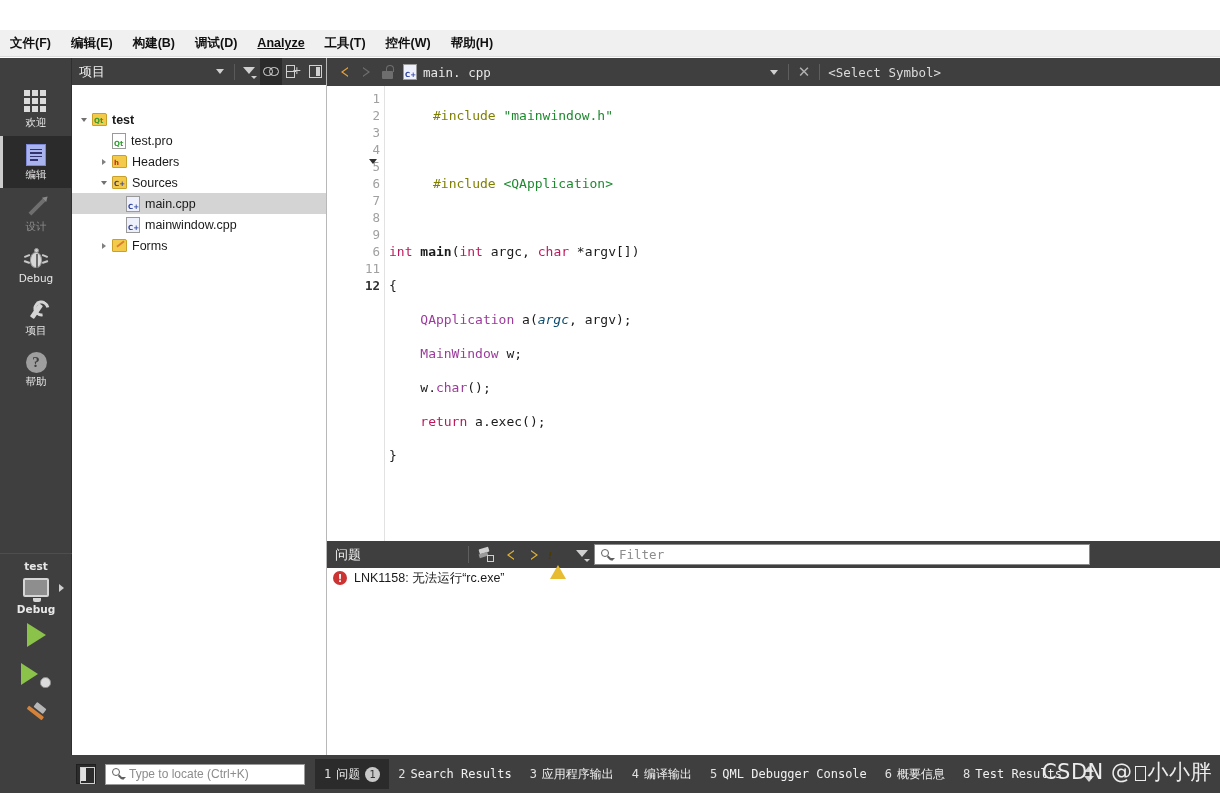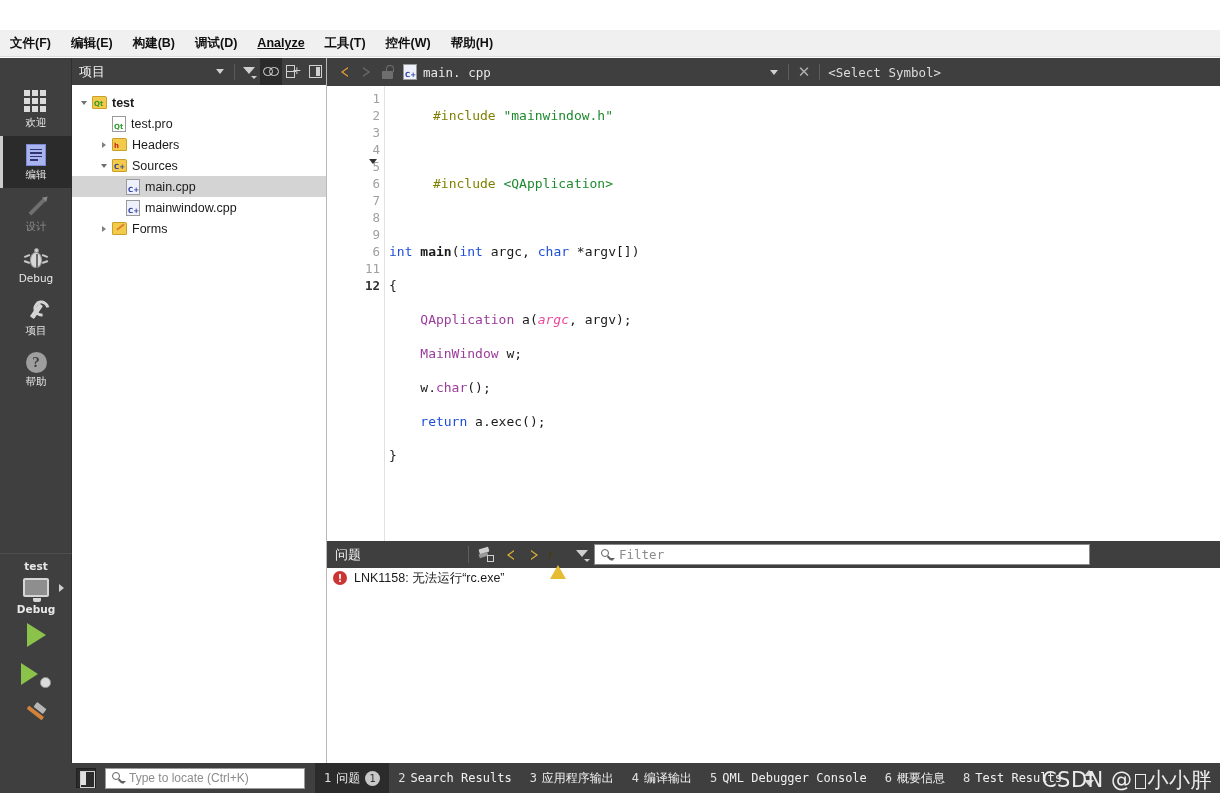--- a/index.html
+++ b/index.html
@@ -249,21 +249,21 @@
   }
   .ic-closepane {
     position: relative; width: 13px; height: 13px; border: 1.4px solid #d0d0d0;
   }
   .ic-closepane::after {
     content: ""; position: absolute; right: 1px; top: 1px; width: 4px;
     height: 9px; background: #d0d0d0;
   }
 
   
-  .tree { padding-top: 7px; font-size: 12.5px; color: #1a1a1a; }
+  .tree { padding-top: 24px; font-size: 12.5px; color: #1a1a1a; }
   .trow {
     display: flex; align-items: center; height: 21px; padding-left: 4px;
     cursor: default; white-space: nowrap;
   }
   .trow.sel { background: #d4d4d4; }
   .tarrow {
     width: 16px; display: flex; align-items: center; justify-content: center;
     color: #666666; font-size: 9px;
   }
   .tarrow.right::after {
@@ -385,26 +385,26 @@
   .gutter-sep {
     position: absolute; right: 0; top: 0; bottom: 0; width: 1px;
     background: #e2e2e2;
   }
   .code {
     flex: 1; padding-top: 4px; padding-left: 4px;
     font-family: "DejaVu Sans Mono", monospace; font-size: 13px;
     white-space: pre; line-height: 17px;
   }
   .cl { height: 17px; }
-  .k  { color: #1d4ed8; }             
+  .k  { color: #be185d; }             
   .kb { color: #1a1a1a; font-weight: bold; }  
   .st { color: #1d8a2e; }             
   .pp { color: #808000; margin-left: 44px; }             
   .ty { color: #9b3b9b; }             
-  .pm { color: #ec4899; font-style: italic; }  
+  .pm { color: #0c4a6e; font-style: italic; }  
   .pl2 { color: #1a1a1a; }            
   .hdr { color: #1d8a2e; }
 
   
   .issues {
     position: absolute; left: 327px; top: 541px; width: 893px; height: 222px;
     background: #ffffff;
   }
   .issues-head {
     height: 27px; background: #3f3f3f; display: flex; align-items: center;
@@ -490,21 +490,21 @@
   .ic-err {
     width: 14px; height: 14px; border-radius: 50%; background: #cc3333;
     color: #ffffff; font-size: 10px; font-weight: bold;
     display: flex; align-items: center; justify-content: center;
     font-family: "DejaVu Sans", sans-serif;
   }
   .issue-text { font-size: 12.5px; color: #1a1a1a; margin-left: 7px; }
 
   
   .statusbar {
-    position: absolute; left: 0; bottom: 0; width: 1220px; height: 30px;
+    position: absolute; left: 0; bottom: 0; width: 1220px; height: 38px;
     background: #3f3f3f; display: flex; align-items: center;
   }
   .sb-left { width: 72px; }
   .sb-sidebtn {
     width: 20px; height: 20px; margin-left: 4px; background: #2b2b2b;
     border: 1px solid #1f1f1f; position: relative;
   }
   .sb-sidebtn::after {
     content: ""; position: absolute; left: 4px; top: 3px; width: 5px;
     height: 13px; background: #e0e0e0;

